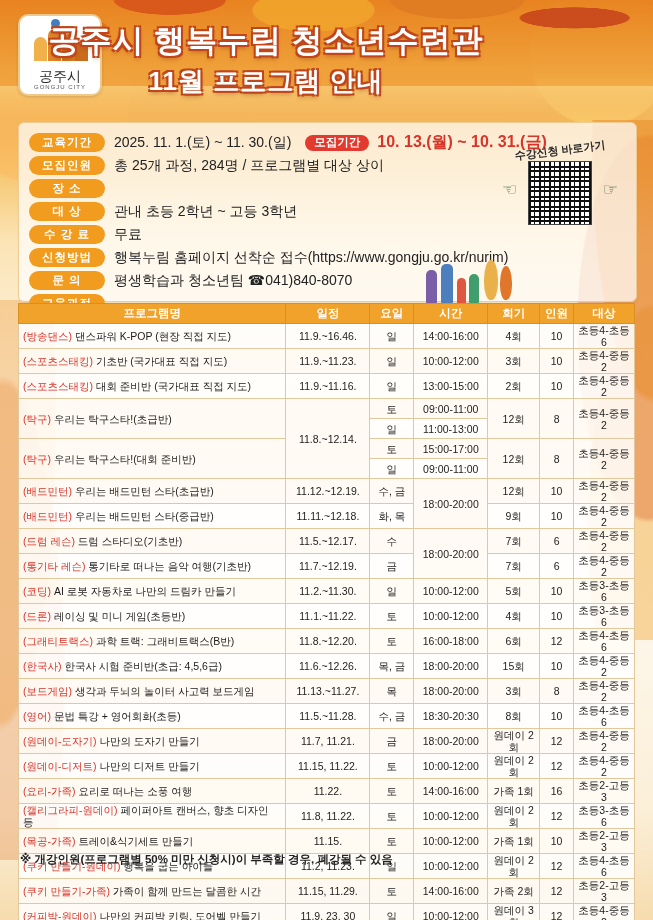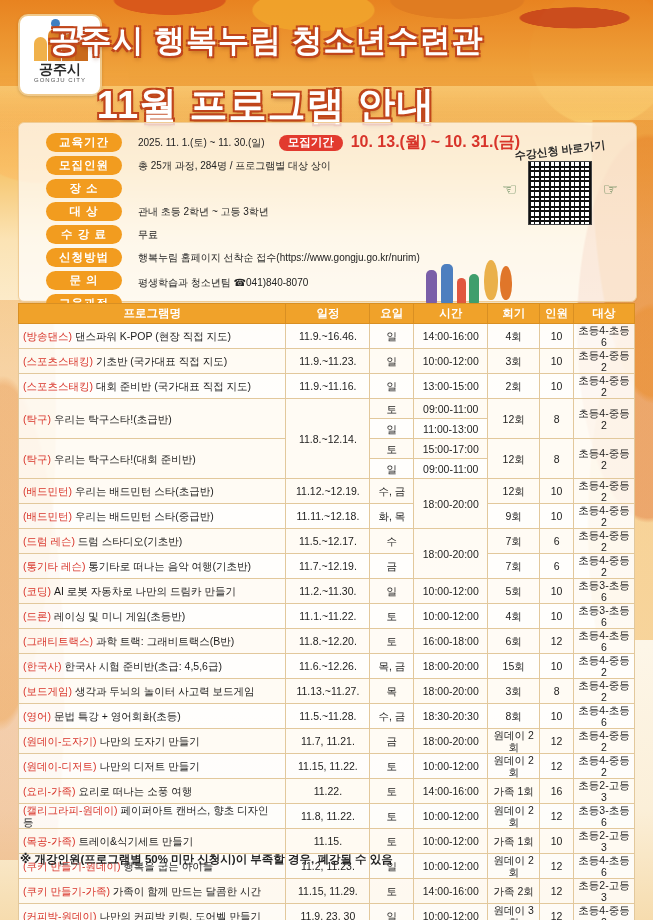--- a/index.html
+++ b/index.html
@@ -55,48 +55,48 @@
     display:flex;flex-direction:column;align-items:center;justify-content:flex-start;
     box-shadow:0 1px 3px rgba(0,0,0,.15);
   }
   .logo .mark{width:56px;height:40px;margin-top:5px;position:relative;}
   .logo .mark .arch{position:absolute;bottom:0;width:13px;height:30px;background:#e8a13a;border-radius:7px 7px 0 0;}
   .logo .mark .a1{left:2px;height:24px;background:#f0b14b;}
   .logo .mark .a2{left:16px;height:32px;background:#e2882a;}
   .logo .mark .a3{left:30px;height:27px;background:#d97b22;}
   .logo .mark .a4{left:43px;height:20px;background:#c96a1c;}
   .logo .mark .dot{position:absolute;left:19px;top:-2px;width:9px;height:9px;border-radius:50%;background:#3f7fc1;}
-  .logo .lname{font-size:14px;font-weight:bold;color:#2a2a2a;line-height:14px;margin-top:1px;}
+  .logo .lname{font-size:14px;font-weight:normal;color:#2a2a2a;line-height:14px;margin-top:8px;}
   .logo .lsub{font-size:6px;letter-spacing:1px;color:#555;margin-top:1px;}
 
   .title1, .title2{
     position:absolute;left:0;width:532px;text-align:center;
     font-weight:bold;color:#fff;
     text-shadow:
       -2px -2px 0 #c0451b, 2px -2px 0 #c0451b, -2px 2px 0 #c0451b, 2px 2px 0 #c0451b,
       0 3px 4px rgba(120,40,10,.45);
     letter-spacing:1px;
   }
   .title1{top:20px;font-size:31px;}
-  .title2{top:64px;font-size:38px;margin-top:16px;}
+  .title2{top:64px;font-size:26px;}
 
   
   .infobox{
     position:absolute;left:18px;top:122px;width:617px;height:178px;
     background:rgba(255,255,255,.72);
     border:1px solid #f0cc95;border-radius:6px;
     box-shadow:0 1px 2px rgba(0,0,0,.06);
   }
   .irow{position:absolute;left:10px;height:19px;display:flex;align-items:center;}
   .lbl{
     width:76px;height:19px;border-radius:10px;background:#f29c1f;color:#fff;
     font-size:11.5px;font-weight:bold;display:flex;align-items:center;justify-content:center;
-    letter-spacing:1px;flex:0 0 auto;margin-left:17px;
-  }
-  .val{margin-left:16px;font-size:10px;color:#222;white-space:nowrap;}
+    letter-spacing:1px;flex:0 0 auto;
+  }
+  .val{margin-left:9px;font-size:14px;color:#222;white-space:nowrap;}
   .recruit-pill{
     display:inline-flex;align-items:center;justify-content:center;
     height:16px;padding:0 9px;border-radius:10px;background:#e23a2e;color:#fff;
     font-size:11.5px;font-weight:bold;margin-left:14px;
   }
   .recruit-date{font-size:16px;font-weight:bold;color:#d8342a;margin-left:8px;}
 
   .qrwrap{position:absolute;right:16px;top:20px;width:120px;text-align:center;}
   .qrlabel{
     font-size:11px;font-weight:bold;color:#2b2b2b;

